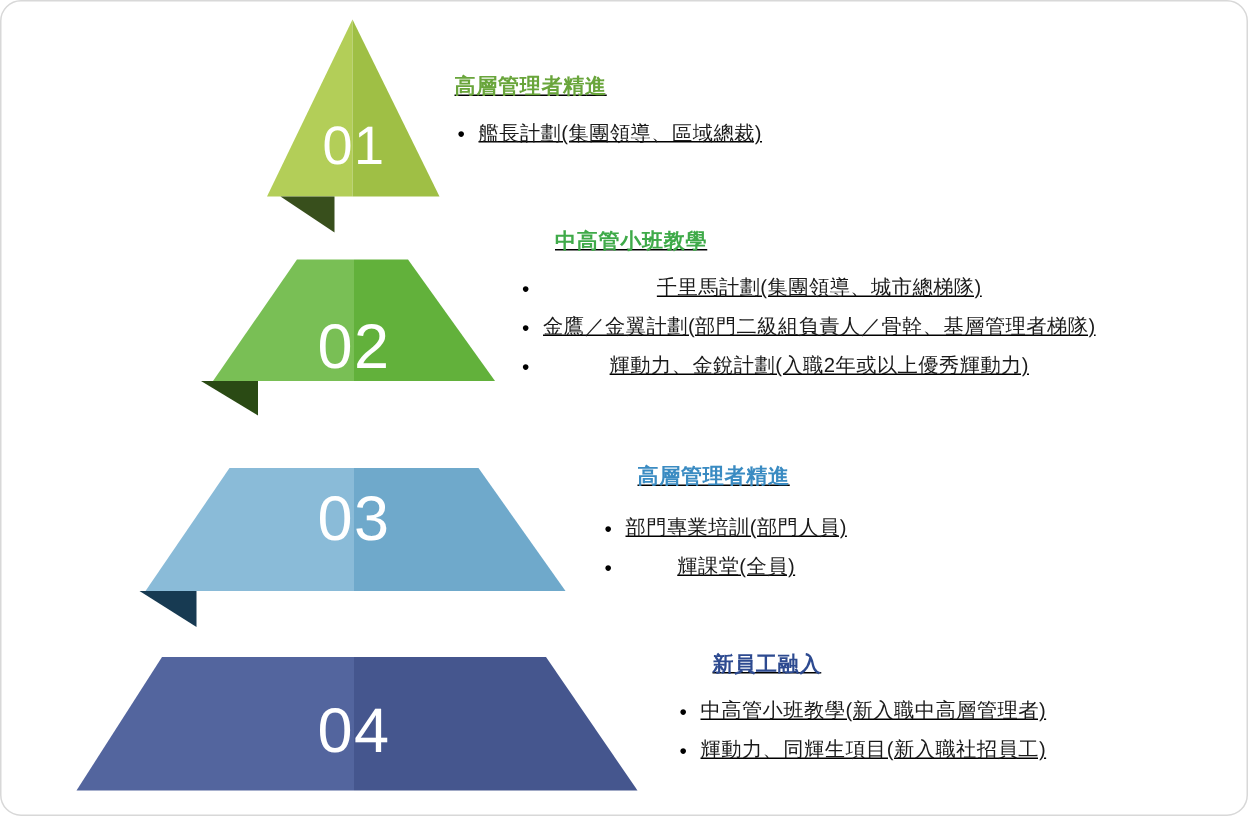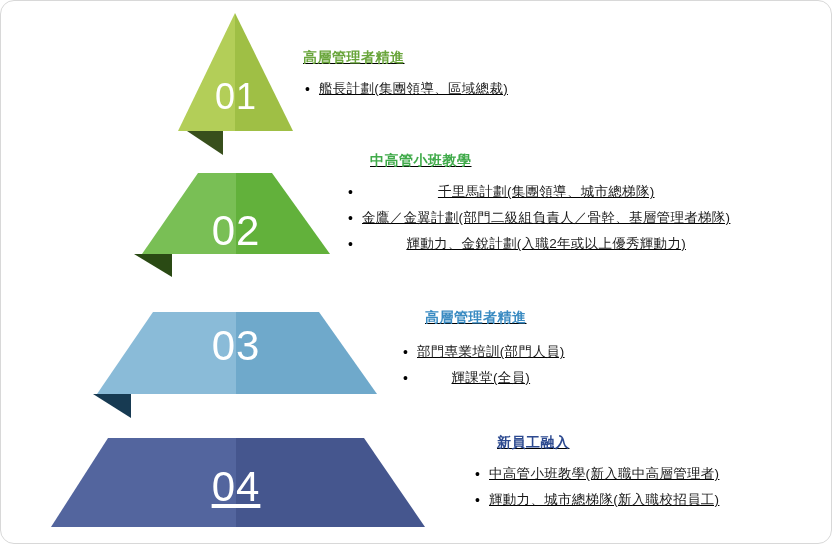--- a/index.html
+++ b/index.html
@@ -69,21 +69,21 @@
     <polygon points="235,311 318,311 376,393 235,393" fill="#6fa9cb"></polygon>
     <polygon points="92,393 130,393 130,417" fill="#173a52"></polygon>
 
     <polygon points="107,437 235,437 235,526 50,526" fill="#53659e"></polygon>
     <polygon points="235,437 363,437 424,526 235,526" fill="#45568e"></polygon>
   </svg>
 
   <div class="level-number" style="top:78px;font-size:36px;">01</div>
   <div class="level-number" style="top:209px;">02</div>
   <div class="level-number" style="top:324px;">03</div>
-  <div class="level-number" style="top:465px;text-decoration:underline;">04</div>
+  <div class="level-number" style="top:465px;">04</div>
 
   <div class="text-block" style="left:302px;top:48px;">
     <div class="level-title" style="color: rgb(105, 165, 59);">高層管理者精進</div>
     <ul class="bullets">
       <li>艦長計劃(集團領導、區域總裁)</li>
     </ul>
   </div>
 
   <div class="text-block" style="left:345px;top:151px;">
     <div class="level-title" style="margin-left: 24px; color: rgb(63, 170, 73);">中高管小班教學</div>
@@ -95,21 +95,21 @@
   </div>
 
   <div class="text-block" style="left:400px;top:308px;">
     <div class="level-title" style="margin-left: 24px; margin-bottom: 12px; color: rgb(58, 139, 194);">高層管理者精進</div>
     <ul class="bullets">
       <li>部門專業培訓(部門人員)</li>
       <li>輝課堂(全員)</li>
     </ul>
   </div>
 
-  <div class="text-block" style="left:472px;top:433px;">
+  <div class="text-block" style="left:450px;top:433px;">
     <div class="level-title" style="margin-left: 24px; color: rgb(45, 74, 144);">新員工融入</div>
     <ul class="bullets">
       <li>中高管小班教學(新入職中高層管理者)</li>
-      <li>輝動力、城市總梯隊(新入職校招員工)</li>
+      <li>輝動力、同輝生項目(新入職社招員工)</li>
     </ul>
   </div>
 
 </div>
 
 </body></html>

